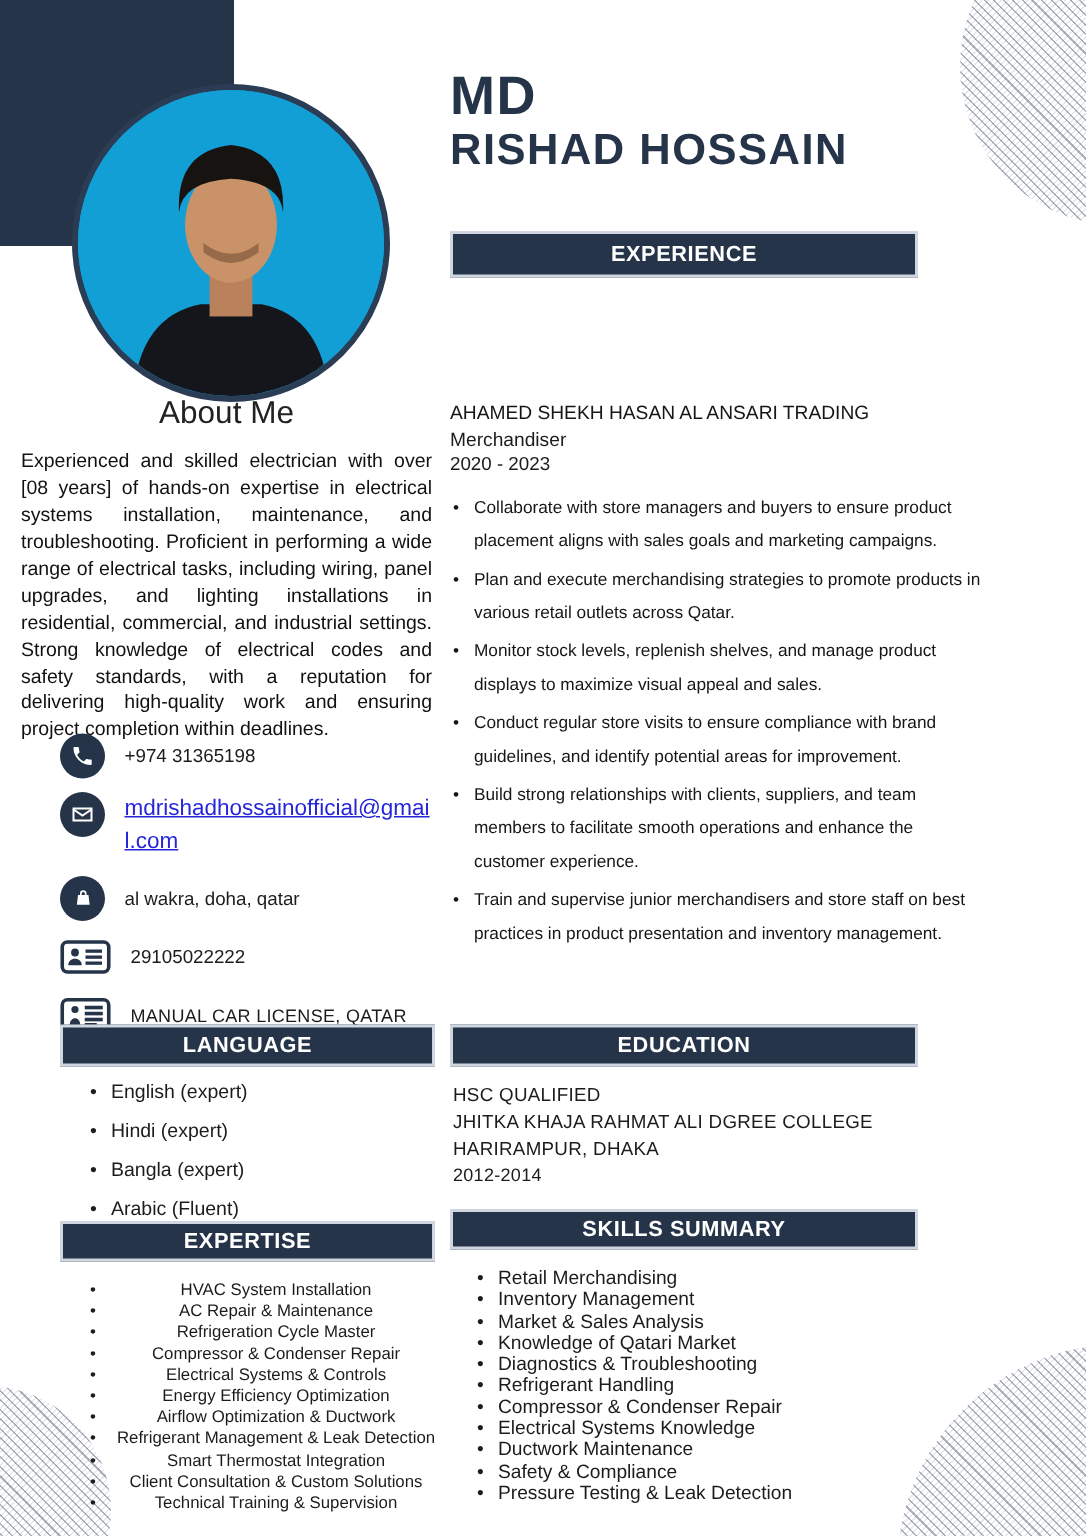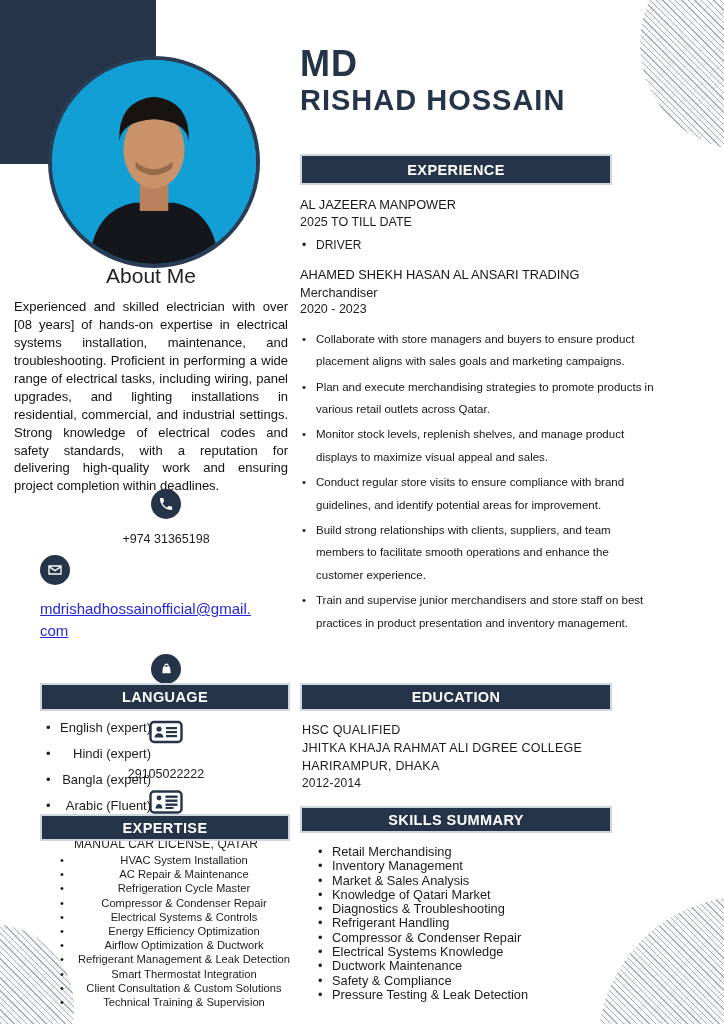--- a/index.html
+++ b/index.html
@@ -31,21 +31,21 @@
   .bar.edu{left:300px;top:683px;width:312px;height:28px;}
   .bar.expt{left:40px;top:814px;width:250px;height:27px;}
   .bar.skills{left:300px;top:806px;width:312px;height:27px;}
   
   .about-title{position:absolute;left:12px;top:264px;width:278px;text-align:center;
                font-size:21px;color:#222;z-index:2;}
   .about-text{position:absolute;left:14px;top:298px;width:274px;font-size:13px;line-height:1.38;
               text-align:justify;color:#111;z-index:2;}
   
   .contact{position:absolute;left:40px;top:489px;width:252px;z-index:2;}
-  .crow{display:flex;align-items:center;gap:13px;margin-bottom:9px;min-height:30px;flex-direction:column;}
+  .crow{display:flex;align-items:center;gap:13px;margin-bottom:9px;min-height:30px;}
   .crow.email-row{align-items:flex-start;margin-bottom:12px;}
   .circle-ic{flex:0 0 30px;width:30px;height:30px;border-radius:50%;background:#263449;
              display:flex;align-items:center;justify-content:center;}
   .card-ic{flex:0 0 34px;width:34px;height:24px;}
   .ctext{font-size:12.5px;color:#1c1c1c;}
   .ctext.caps{font-size:12px;letter-spacing:.2px;}
   .email{font-size:15px;color:#2626d9;text-decoration:underline;display:inline-block;
          width:216px;word-break:break-all;line-height:1.45;cursor:pointer;}
   
   ul.blist{list-style:none;margin:0;padding:0;}
@@ -55,21 +55,21 @@
   .job1{position:absolute;left:300px;top:196px;width:355px;z-index:2;}
   .job2{position:absolute;left:300px;top:266px;width:356px;z-index:2;}
   .job-company{font-size:12.8px;line-height:1.4;color:#161616;}
   .job-role{font-size:12.8px;line-height:1.35;}
   .job-dates{font-size:12.5px;line-height:1.4;}
   .job1 ul.blist{margin-top:7px;}
   .job1 ul.blist li{font-size:12px;}
   .job2 ul.blist{margin-top:9px;}
   .job2 ul.blist li{font-size:11.5px;line-height:1.95;margin-bottom:3px;color:#161616;}
   
-  .lang-list{position:absolute;left:44px;top:720px;z-index:2;text-align:right;}
+  .lang-list{position:absolute;left:58px;top:720px;z-index:2;}
   .lang-list li{font-size:13px;margin-bottom:11px;}
   
   .edu-block{position:absolute;left:302px;top:722px;width:330px;z-index:2;}
   .edu-line{font-size:12.5px;line-height:1.42;letter-spacing:.2px;}
   .edu-line:last-child{font-size:12px;}
   
   .expt-list{position:absolute;left:58px;top:853px;width:236px;z-index:2;}
   .expt-list li{font-size:11.2px;line-height:14.2px;text-align:center;}
   
   .skills-list{position:absolute;left:316px;top:845px;width:310px;z-index:2;}
@@ -98,28 +98,20 @@
 
   <div class="name">
     <div class="first">MD</div>
     <div class="last">RISHAD HOSSAIN</div>
   </div>
 
   <div class="bar exp">
     <span>EXPERIENCE</span>
   </div>
 
-  <div class="job1">
-    <div class="job-company">AL JAZEERA MANPOWER</div>
-    <div class="job-dates">2025 TO TILL DATE</div>
-    <ul class="blist">
-
-    <li>DRIVER</li>
-      </ul>
-  </div>
 
   <div class="job2">
     <div class="job-company">AHAMED SHEKH HASAN AL ANSARI TRADING</div>
     <div class="job-role">Merchandiser</div>
     <div class="job-dates">2020 - 2023</div>
     <ul class="blist">
 
     <li>Collaborate with store managers and buyers to ensure product placement aligns with sales goals and marketing campaigns.</li>
         <li>Plan and execute merchandising strategies to promote products in various retail outlets across Qatar.</li>
         <li>Monitor stock levels, replenish shelves, and manage product displays to maximize visual appeal and sales.</li>

